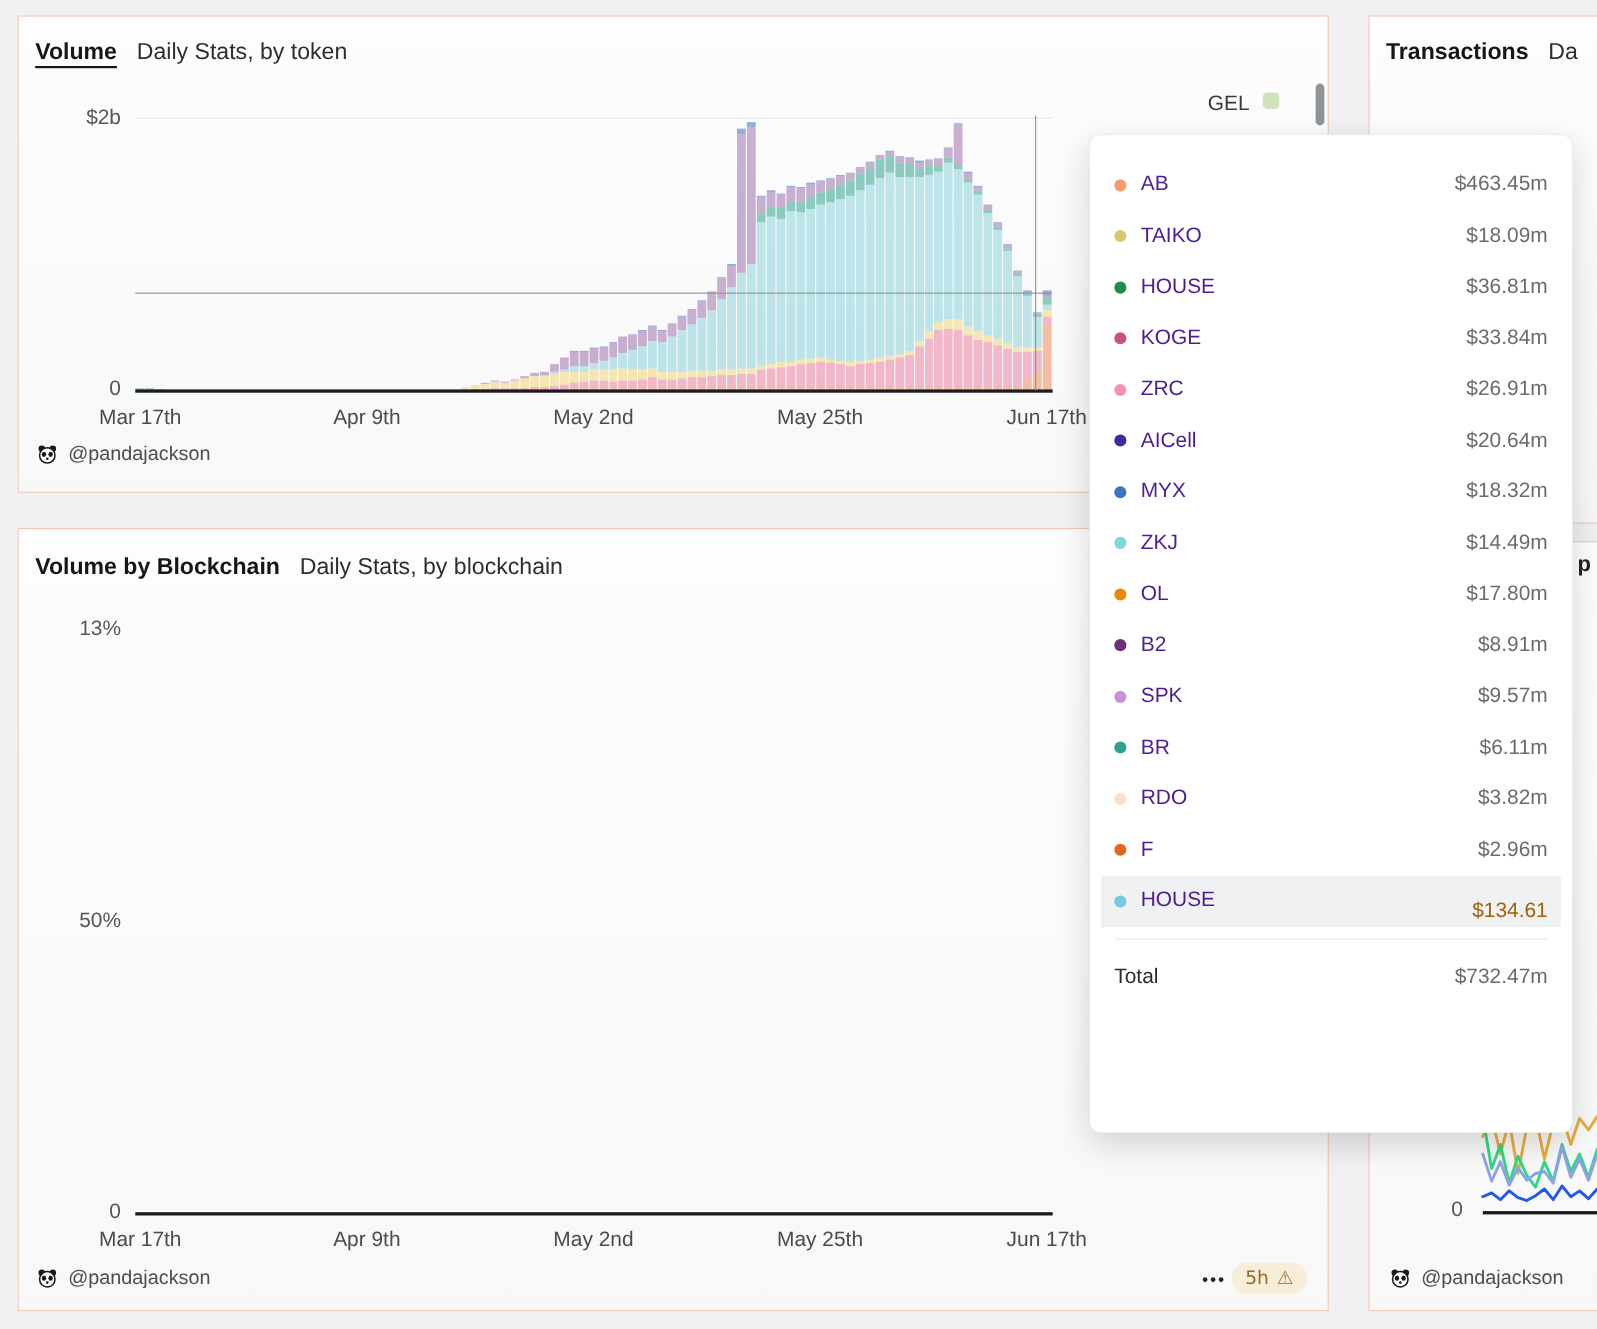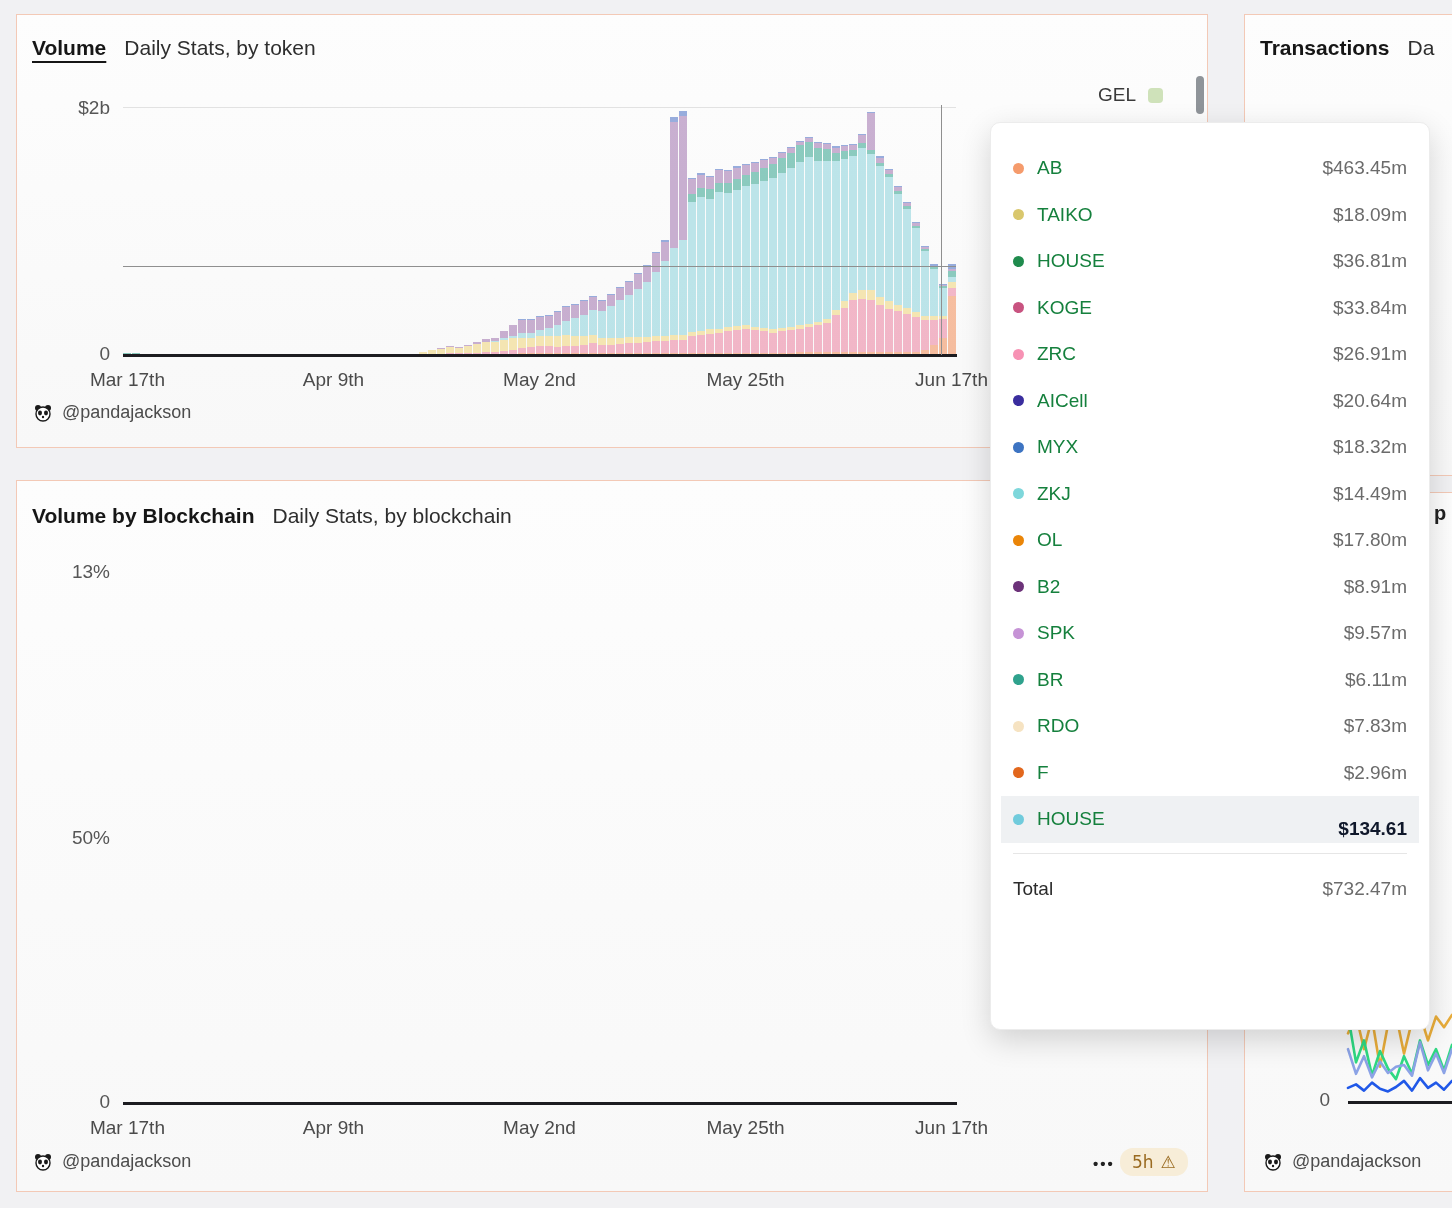--- a/index.html
+++ b/index.html
@@ -18,40 +18,40 @@
   .axis-label{position:absolute;font-size:19px;color:#565656;text-align:right;}
   .xlabel{position:absolute;width:130px;text-align:center;font-size:19px;color:#4b4b4b;}
   .gridline{position:absolute;height:1px;background:#e2e2e2;}
   .axisline{position:absolute;height:3px;background:#1c1c20;}
   .bars{position:absolute;display:flex;align-items:flex-end;gap:1px;}
   .bar{flex:1 1 0;display:flex;flex-direction:column-reverse;min-width:0;}
   .seg{width:100%;flex:0 0 auto;}
   .crosshair-v{position:absolute;width:1px;background:#8f8f8f;}
   .crosshair-h{position:absolute;height:1px;background:#8f8f8f;}
   .attr{position:absolute;display:flex;align-items:center;gap:10px;font-size:18px;color:#4c4c4c;}
-  .legendrow{position:absolute;display:flex;align-items:center;gap:12px;font-size:19px;color:#3a3a3a;}
+  .legendrow{position:absolute;display:flex;align-items:flex-start;gap:12px;font-size:19px;color:#3a3a3a;}
   .legend-swatch{width:15px;height:15px;border-radius:4px;background:#cfe2ba;display:inline-block;}
   .scrollthumb{position:absolute;width:8px;height:38px;border-radius:4px;background:#8f9499;}
   .menu-dots{position:absolute;font-size:15px;font-weight:bold;color:#222;letter-spacing:2px;}
   .badge-age{position:absolute;display:flex;align-items:center;gap:7px;background:#f7edd8;
              border-radius:13px;padding:4px 12px;font-size:17px;color:#9a6b21;
              font-family:"DejaVu Sans","Liberation Sans",sans-serif;}
   .tooltip{position:absolute;left:990px;top:122px;width:440px;height:908px;background:#ffffff;
            border:1px solid #ececec;border-radius:10px;box-shadow:0 10px 30px rgba(0,0,0,.16);
            padding:22px 22px 20px 22px;box-sizing:border-box;z-index:10;}
   .t-head{display:flex;justify-content:space-between;align-items:center;margin-bottom:12px;}
   .t-date{font-size:20px;font-weight:bold;color:#101010;}
   .t-badge{background:#efefef;border-radius:7px;padding:5px 12px;font-size:17px;color:#4a4a4a;}
   .t-rows{}
   .t-row{display:flex;align-items:center;height:46.5px;}
   .t-row.hl{background:#eff1f3;margin:0 -12px;padding:0 12px;}
   .dot{width:11px;height:11px;border-radius:50%;flex:0 0 auto;margin-right:13px;}
-  .t-label{font-size:19px;color:#15803d;}
+  .t-label{font-size:19px;color:#4c1d95;}
   .t-val{margin-left:auto;font-size:19px;color:#6b6b6b;}
-  .t-row.hl .t-val{color:#0f172a;font-weight:700;margin-top:20px;}
+  .t-row.hl .t-val{color:#a16207;font-weight:400;margin-top:20px;}
   .t-divider{height:1px;background:#e6e6e6;margin:10px 0 12px 0;}
   .t-sum{display:flex;align-items:center;height:46px;font-size:19px;}
   .t-sum .t-label{color:#2b2b2b;}
   .mini-svg{position:absolute;left:1348px;top:1014px;overflow:visible;}
   .partial-p{position:absolute;left:1434px;top:502px;font-size:20px;font-weight:600;color:#222;}
   .panda{flex:0 0 auto;}
 </style>
 </head>
 <body>
 
@@ -1291,21 +1291,21 @@
         <span class="t-val">$9.57m</span>
       </div>
       <div class="t-row">
         <span class="dot" style="background: rgb(47, 162, 141);"></span>
         <span class="t-label">BR</span>
         <span class="t-val">$6.11m</span>
       </div>
       <div class="t-row">
         <span class="dot" style="background: rgb(246, 227, 194);"></span>
         <span class="t-label">RDO</span>
-        <span class="t-val">$7.83m</span>
+        <span class="t-val">$3.82m</span>
       </div>
       <div class="t-row">
         <span class="dot" style="background: rgb(226, 103, 29);"></span>
         <span class="t-label">F</span>
         <span class="t-val">$2.96m</span>
       </div>
       <div class="t-row hl">
         <span class="dot" style="background: rgb(112, 203, 220);"></span>
         <span class="t-label">HOUSE</span>
         <span class="t-val">$134.61</span>

